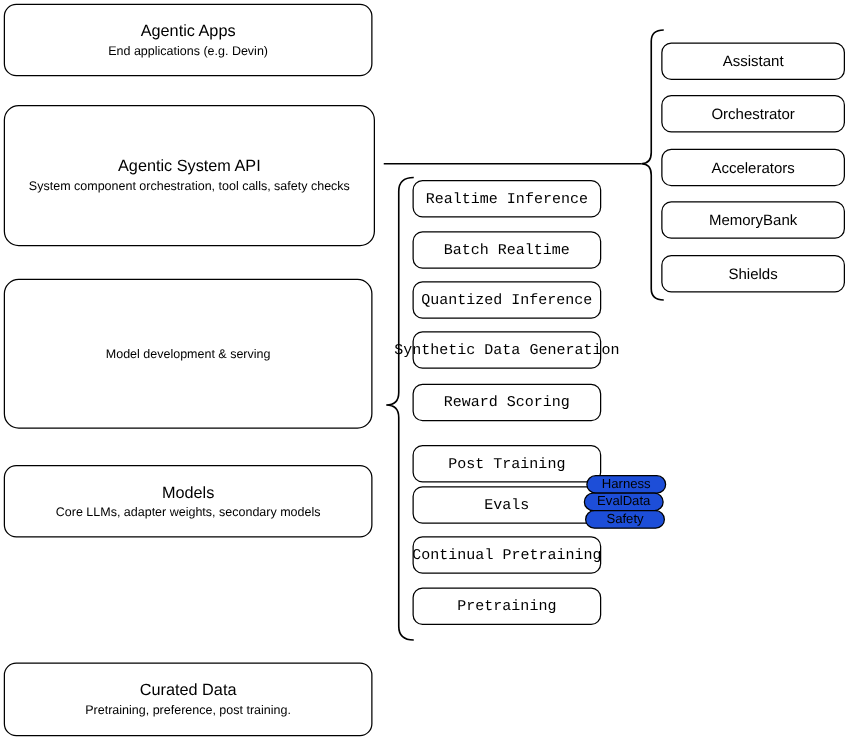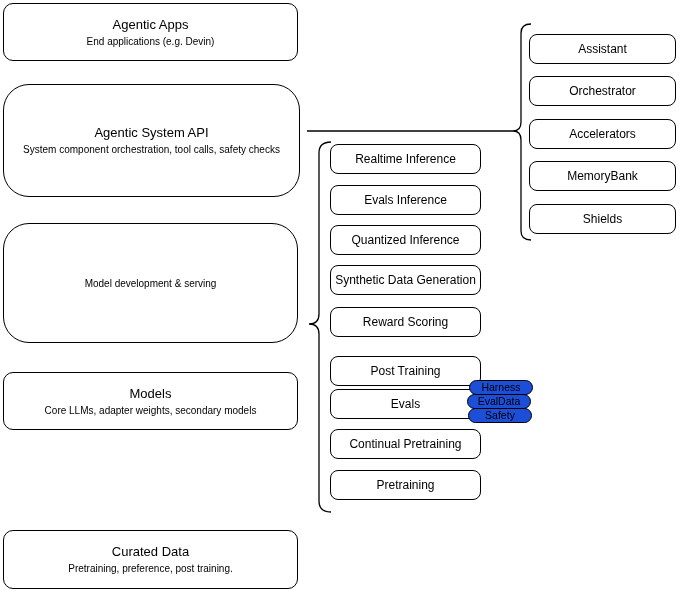--- a/index.html
+++ b/index.html
@@ -26,25 +26,25 @@
     background: #ffffff;
     border: 1.3px solid #000000;
     display: flex;
     flex-direction: column;
     align-items: center;
     justify-content: center;
     text-align: center;
   }
   .layer { left: 3px; width: 295px; }
   .r10 { border-radius: 10px; }
-  .r26 { border-radius: 26px; text-align: center; }
+  .r26 { border-radius: 12px; text-align: center; }
   .title { font-size: 13px; line-height: 16px; margin-bottom: 2px; white-space: nowrap; }
   .subtitle { font-size: 10px; line-height: 13px; white-space: nowrap; }
 
-  .comp { left: 330px; width: 151px; height: 30px; border-radius: 8px; }
+  .comp { left: 330px; width: 151px; height: 30px; border-radius: 8px; font-family: Liberation Mono, monospace; }
   .svc  { left: 529px; width: 147px; height: 30px; border-radius: 8px; }
   .label { font-size: 12px; line-height: 14px; white-space: nowrap; }
 
   .pill {
     position: absolute;
     box-sizing: border-box;
     width: 64px; height: 15px;
     background: #1d4ed8;
     border: 1.2px solid #000000;
     border-radius: 8px;
@@ -88,21 +88,21 @@
 
   <div class="node layer r10" style="top:530px;height:59px">
     <div class="title">Curated Data</div>
     <div class="subtitle">Pretraining, preference, post training.</div>
   </div>
 
   <div class="node comp" style="top:144px">
     <span class="label">Realtime Inference</span>
   </div>
   <div class="node comp" style="top:185px">
-    <span class="label">Evals Inference</span>
+    <span class="label">Batch Realtime</span>
   </div>
   <div class="node comp" style="top:225px">
     <span class="label">Quantized Inference</span>
   </div>
   <div class="node comp" style="top:265px">
     <span class="label">Synthetic Data Generation</span>
   </div>
   <div class="node comp" style="top:307px">
     <span class="label">Reward Scoring</span>
   </div>

